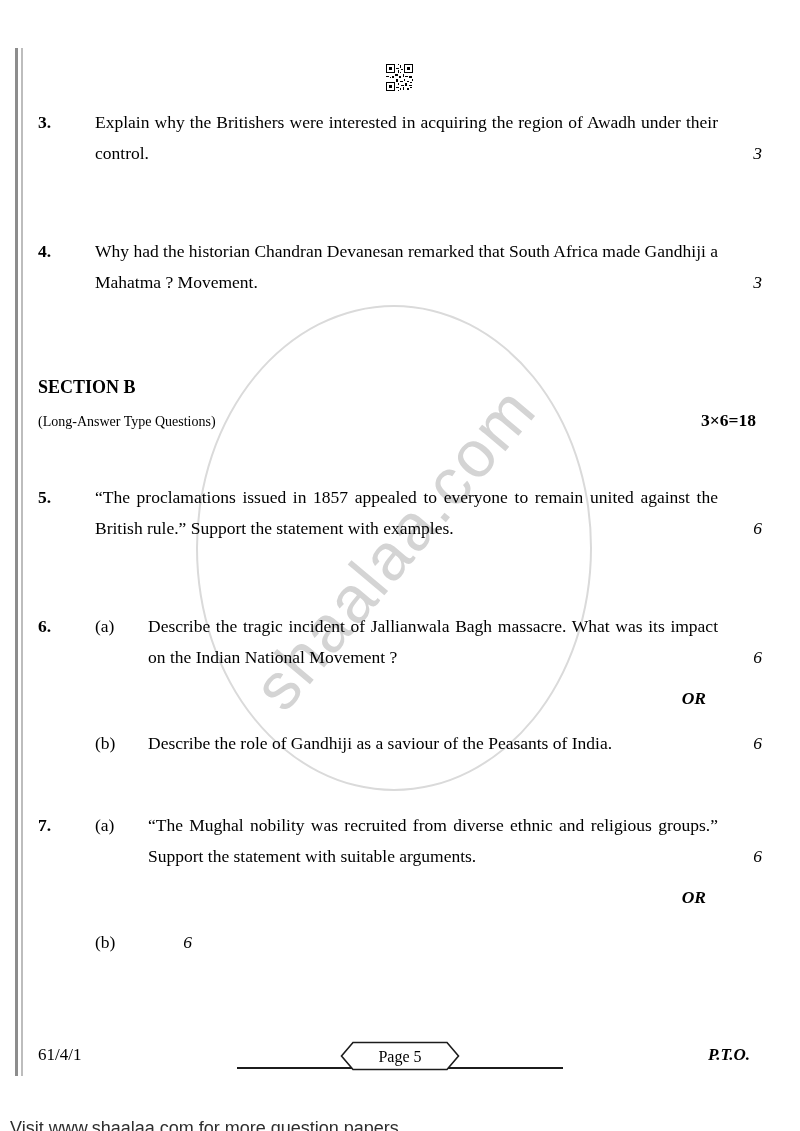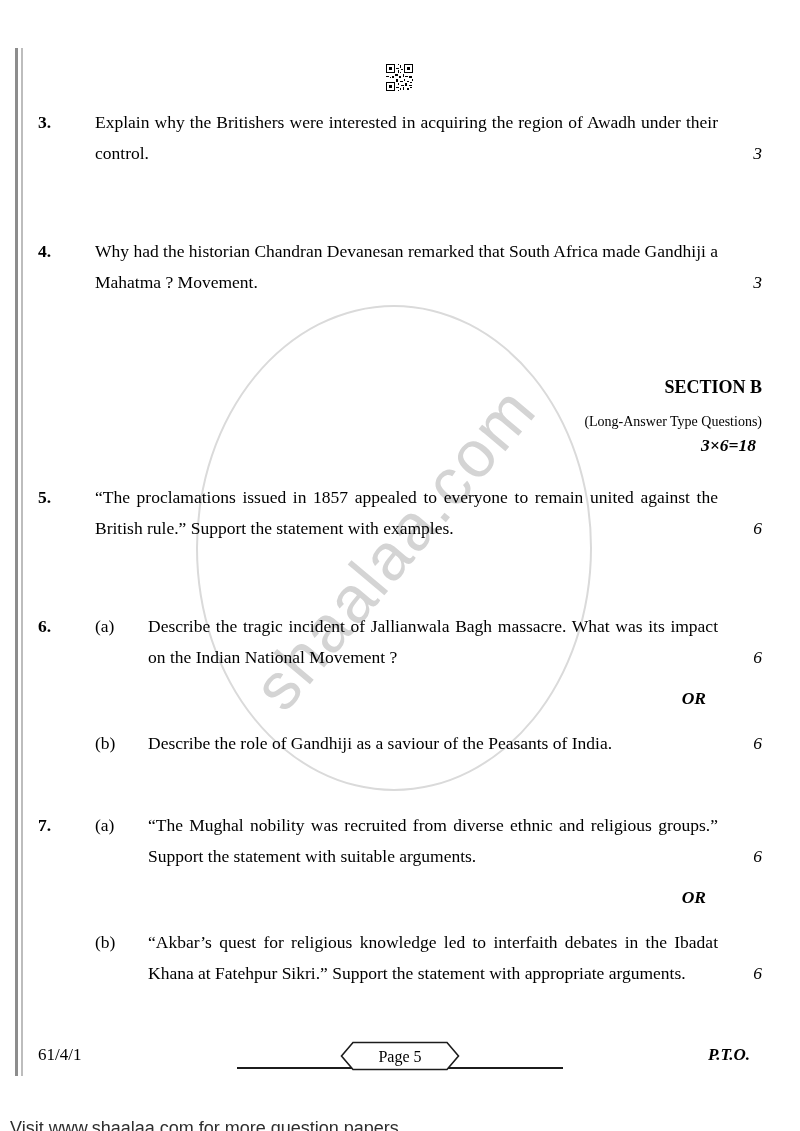--- a/index.html
+++ b/index.html
@@ -38,25 +38,25 @@
   }
   .q-num   { width:57px; font-weight:bold; }
   .q-text  { flex:1; text-align:justify; }
   .q-marks { width:44px; text-align:right; font-style:italic; align-self:flex-end; }
   .q-body  { flex:1; display:flex; flex-direction:column; }
   .q-sub   { display:flex; }
   .q-sublabel { width:53px; }
   .q-or    { text-align:right; font-weight:bold; margin:10px 56px 14px 0;font-style:italic; }
 
   
-  .section { position:absolute; left:38px; width:724px; text-align:right; z-index:1; }
+  .section { position:absolute; left:38px; width:724px; text-align:left; z-index:1; }
   .section-title { font-weight:bold; font-size:18px; line-height:31px; }
   .section-sub-row { position:relative; margin-top:2px; line-height:31px; }
   .section-sub { font-weight:normal; font-size:14px; }
-  .section-scheme { position:absolute; right:6px; top:0; font-weight:bold; font-style:italic; font-size:17.5px;margin-top:25px; }
+  .section-scheme { position:absolute; right:6px; top:0; font-weight:bold; font-size:17.5px; }
 
   
   .footer-code { position:absolute; left:38px; top:1045px; font-size:17px; z-index:3; }
   .footer-pto  { position:absolute; right:50px; top:1045px; font-size:17px; font-weight:bold; font-style:italic; z-index:3; }
   .footer-line { position:absolute; left:237px; top:1067px; width:326px; height:2px; background:#1c1c1c; z-index:3; }
   .footer-badge { position:absolute; left:340px; top:1041px; z-index:4; }
   .footer-badge text { font-family:"Liberation Serif", serif; font-size:16px; }
 
   .bottom-banner {
     position:absolute; left:10px; top:1118px; z-index:3;
@@ -172,21 +172,20 @@
   <div class="q-num">7.</div>
   <div class="q-body">
     <div class="q-sub">
       <div class="q-sublabel">(a)</div>
       <div class="q-text">“The Mughal nobility was recruited from diverse ethnic and religious groups.” Support the statement with suitable arguments.</div>
       <div class="q-marks">6</div>
     </div>
     <div class="q-or">OR</div>
     <div class="q-sub">
       <div class="q-sublabel">(b)</div>
-      <div class="q-text">“Akbar’s quest for religious knowledge led to interfaith debates in the Ibadat Khana at Fatehpur Sikri.” Support the statement with appropriate arguments.</div>
       <div class="q-marks">6</div>
     </div>
   </div>
 </div>
 
 <div class="footer-code">61/4/1</div>
 <div class="footer-line"></div>
 <div class="footer-badge">
   <svg width="120" height="30" viewBox="0 0 120 30">
     <polygon points="13,1.5 107,1.5 118.5,15 107,28.5 13,28.5 1.5,15" fill="#ffffff" stroke="#1c1c1c" stroke-width="1.6"></polygon>

